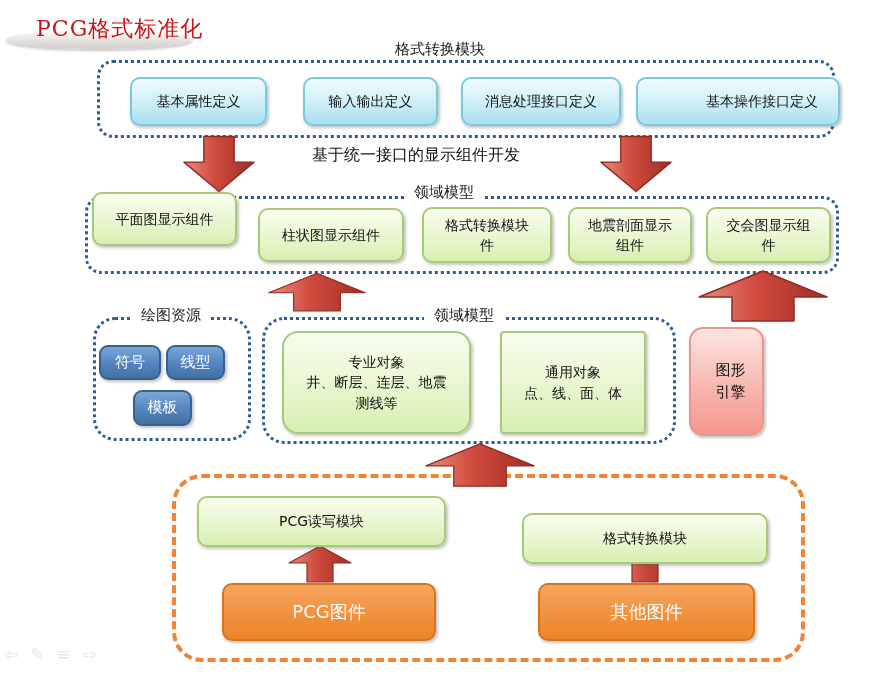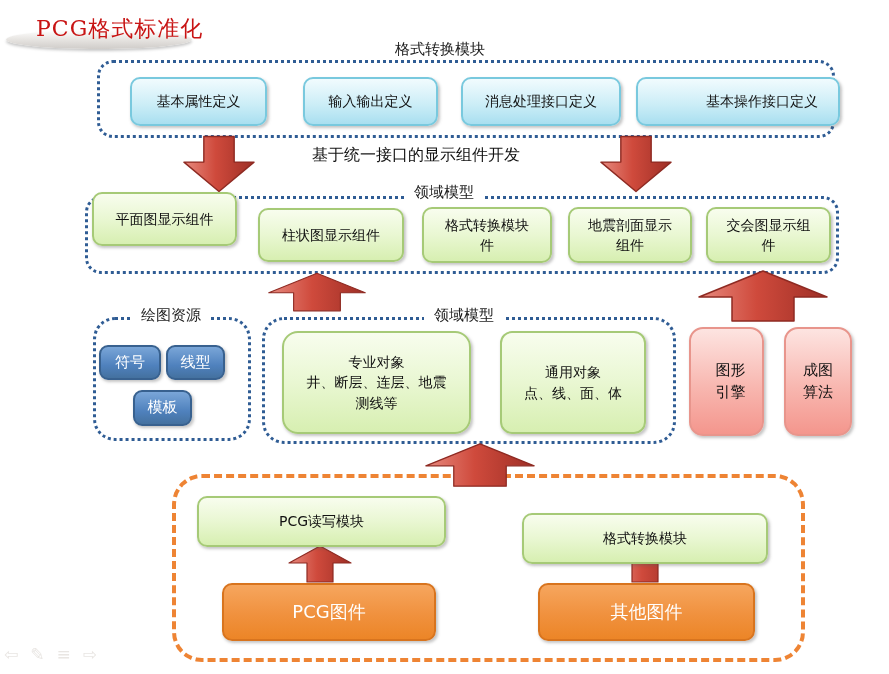--- a/index.html
+++ b/index.html
@@ -91,27 +91,25 @@
   <div class="framelabel" style="left:131px;top:306px;">绘图资源</div>
   <div class="box blue" style="left:99px;top:345px;width:58px;height:31px;">符号</div>
   <div class="box blue" style="left:166px;top:345px;width:55px;height:31px;">线型</div>
   <div class="box blue" style="left:133px;top:390px;width:55px;height:32px;">模板</div>
 
   <div class="dotframe" style="left:262px;top:317px;width:408px;height:121px;border-radius:22px;"></div>
   <div class="framelabel" style="left:424px;top:306px;">领域模型</div>
   <div class="box green" style="left:282px;top:331px;width:185px;height:99px;border-radius:16px;">专业对象
 井、断层、连层、地震
 测线等</div>
-  <div class="box green" style="left:500px;top:331px;width:142px;height:99px;border-radius:12px;">通用对象
+  <div class="box green" style="left:500px;top:331px;width:142px;height:99px;border-radius:4px;">通用对象
 点、线、面、体</div>
 
   <div class="box pink" style="left:689px;top:327px;width:63px;height:105px;padding-left:8px;">图形
 引擎</div>
-  <div class="box pink" style="left:784px;top:327px;width:64px;height:105px;">成图
-算法</div>
 
   <svg class="arrow" style="left:425px;top:440px;" width="110" height="50" viewBox="0 0 130 52">
     <polygon points="65,1 129,27 96,27 96,51 34,51 34,27 1,27" fill="url(#redg)" stroke="#8e2a22" stroke-width="1.5" stroke-linejoin="round"></polygon>
   </svg>
 
   <div class="orangeframe" style="left:172px;top:474px;width:625px;height:180px;"></div>
   <div class="box green" style="left:197px;top:496px;width:245px;height:47px;">PCG读写模块</div>
   <div class="box green" style="left:522px;top:496px;width:242px;height:47px;margin-top:17px;">格式转换模块</div>
 
   <svg class="arrow" style="left:288px;top:545px;" width="64" height="38" viewBox="0 0 64 38">

